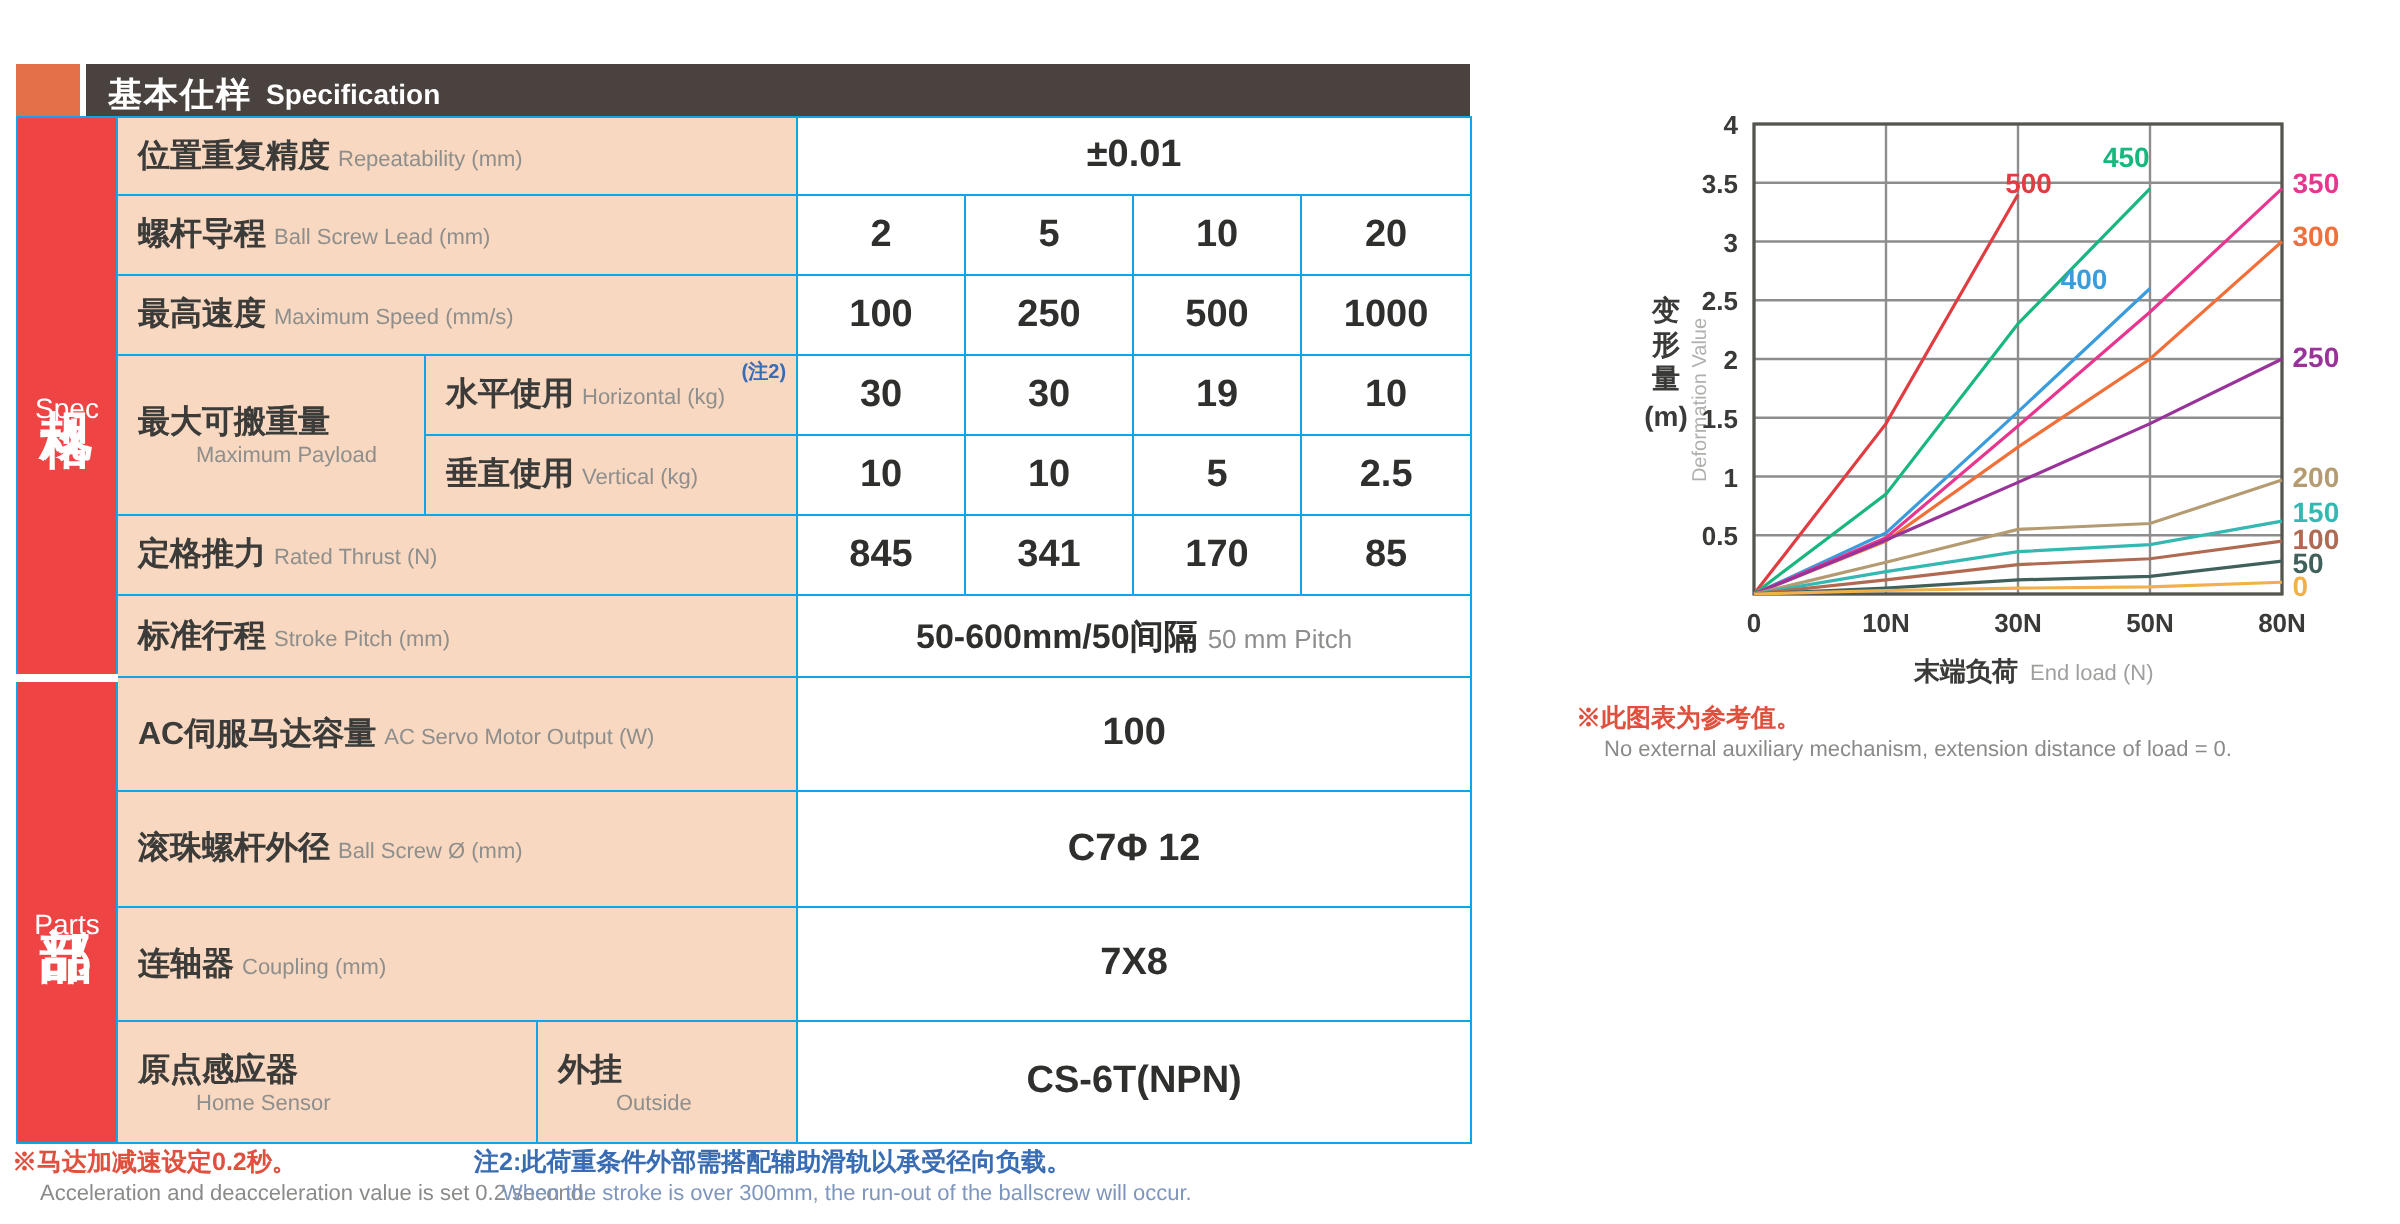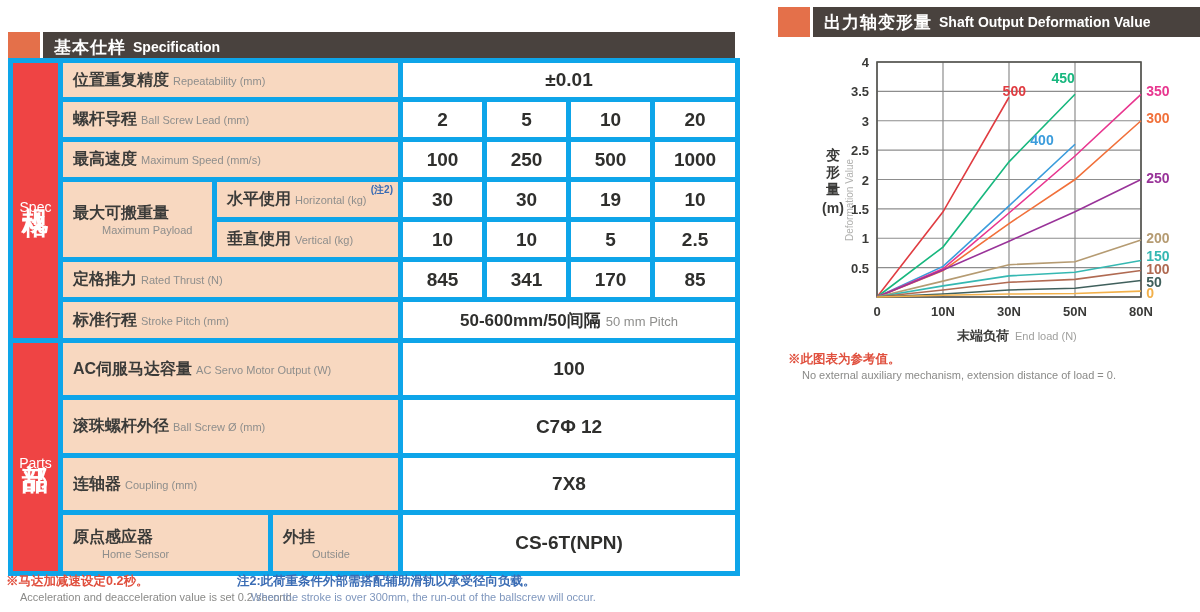--- a/index.html
+++ b/index.html
@@ -13,21 +13,21 @@
   .sec-header .bar { flex:1; margin-left:3px; background:#49423e; color:#fff;
                      display:flex; align-items:center; padding-left:11px; white-space:nowrap; overflow:hidden; }
   .sec-header .bar .t-zh { font-size:17px; font-weight:700; letter-spacing:1px; }
   .sec-header .bar .t-en { font-size:14px; font-weight:700; margin-left:7px; }
   #hdr-left  { left:8px;  top:7px;  width:727px;margin-top:25px; }
   #hdr-right { left:778px; top:7px; width:422px; }
 
   
   .tbl-wrap { position:absolute; left:8px; top:58px; }
   table { border-collapse:collapse; table-layout:fixed; width:727px; }
-  td { border:5px solid #0ea5e9; overflow:hidden; }
+  td { border:1px solid #0ea5e9; overflow:hidden; }
   td.side { background:#ef4444; color:#fff; text-align:center; vertical-align:middle; }
   td.side .side-zh { font-size:26px; font-weight:700; line-height:30px; writing-mode:vertical-rl; text-orientation:upright; margin:0 auto; letter-spacing:4px; }
   td.side .side-en { font-size:14px; margin-top:4px; }
   td.side.gap { border-bottom:4px solid #ffffff; }
   td.lbl, td.sub { background:#f8d8c0; padding:2px 4px 2px 10px; vertical-align:middle; text-align:left; }
   td.sub { position:relative; }
   .zh { font-size:16px; font-weight:700; color:#3b3b39; white-space:nowrap; }
   .en { font-size:11px; color:#8e8e8c; margin-left:4px; white-space:nowrap; }
   .en-line { font-size:11px; color:#8e8e8c; white-space:nowrap;margin-left:29px; }
   .note-sup { position:absolute; top:1px; right:5px; font-size:10px; color:#3a6cb4; font-weight:700; }
@@ -189,27 +189,20 @@
 
   <div class="fnote" id="fnote-left">
     <div class="fn-zh-red">※马达加减速设定0.2秒。</div>
     <div class="fn-en">Acceleration and deacceleration value is set 0.2 second.</div>
   </div>
   <div class="fnote" id="fnote-right">
     <div class="fn-zh-blue">注2:此荷重条件外部需搭配辅助滑轨以承受径向负载。</div>
     <div class="fn-en-blue">When the stroke is over 300mm, the run-out of the ballscrew will occur.</div>
   </div>
 
-  <div class="sec-header" id="hdr-right">
-    <div class="sq"></div>
-    <div class="bar">
-      <span class="t-zh">出力轴变形量</span>
-      <span class="t-en">Shaft Output Deformation Value</span>
-    </div>
-  </div>
 
   <div class="chart-wrap">
     <svg id="chart-svg" width="385" height="300" viewBox="0 0 385 300">
 
       <text class="ax-zh" x="194" y="290" text-anchor="end">末端负荷</text>
       <text class="ax-en" x="200" y="290" text-anchor="start">End load (N)</text>
       <text class="ylab-en" x="38" y="150" text-anchor="middle" transform="rotate(-90 38 150)">Deformation Value</text>
     <line x1="62" y1="247" x2="326" y2="247" stroke="#8d8d8d" stroke-width="1.2"></line>
         <line x1="62" y1="217.625" x2="326" y2="217.625" stroke="#8d8d8d" stroke-width="1.2"></line>
         <line x1="62" y1="188.25" x2="326" y2="188.25" stroke="#8d8d8d" stroke-width="1.2"></line>

